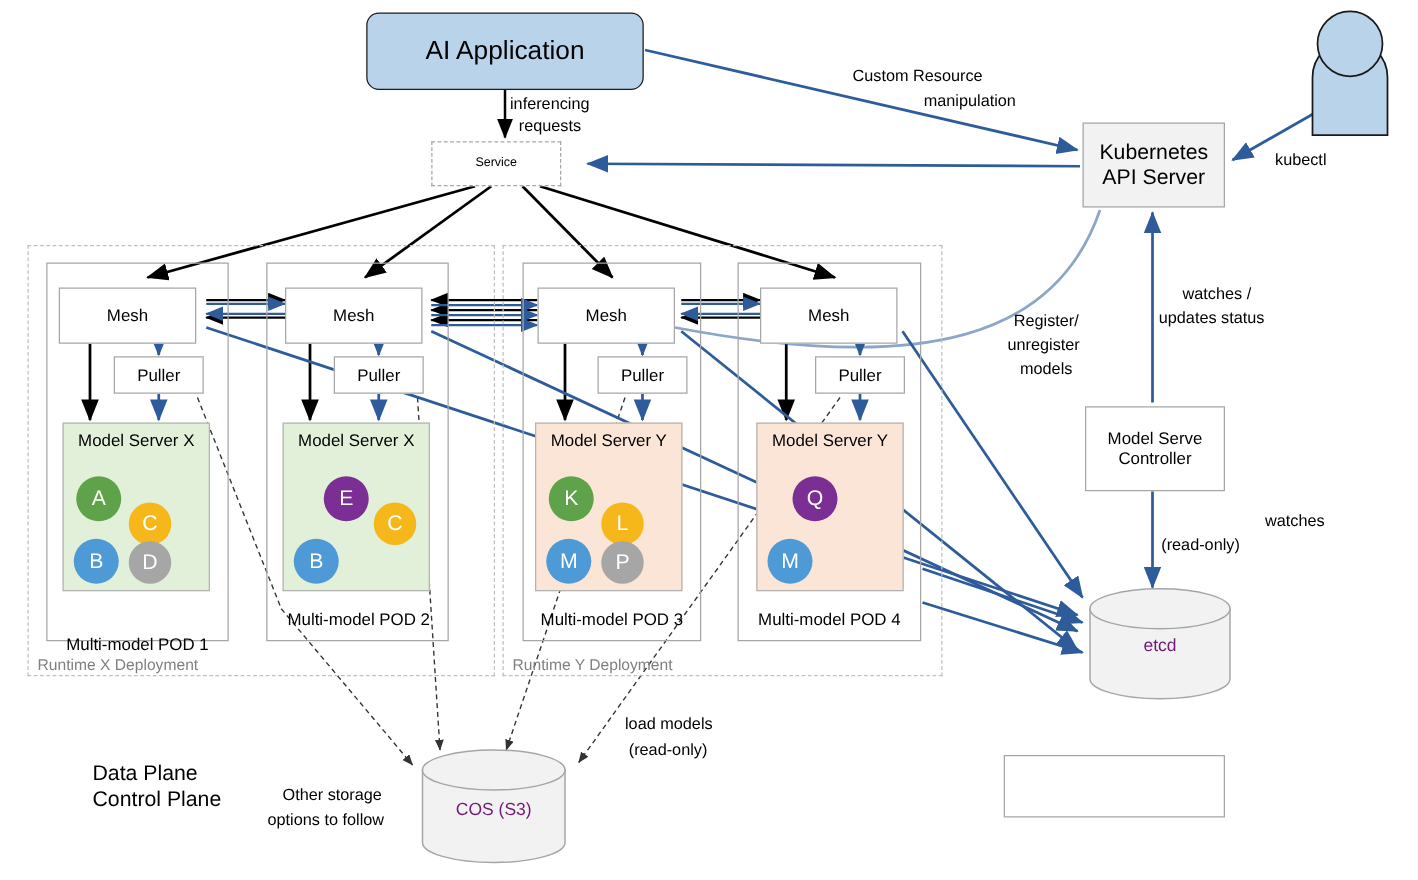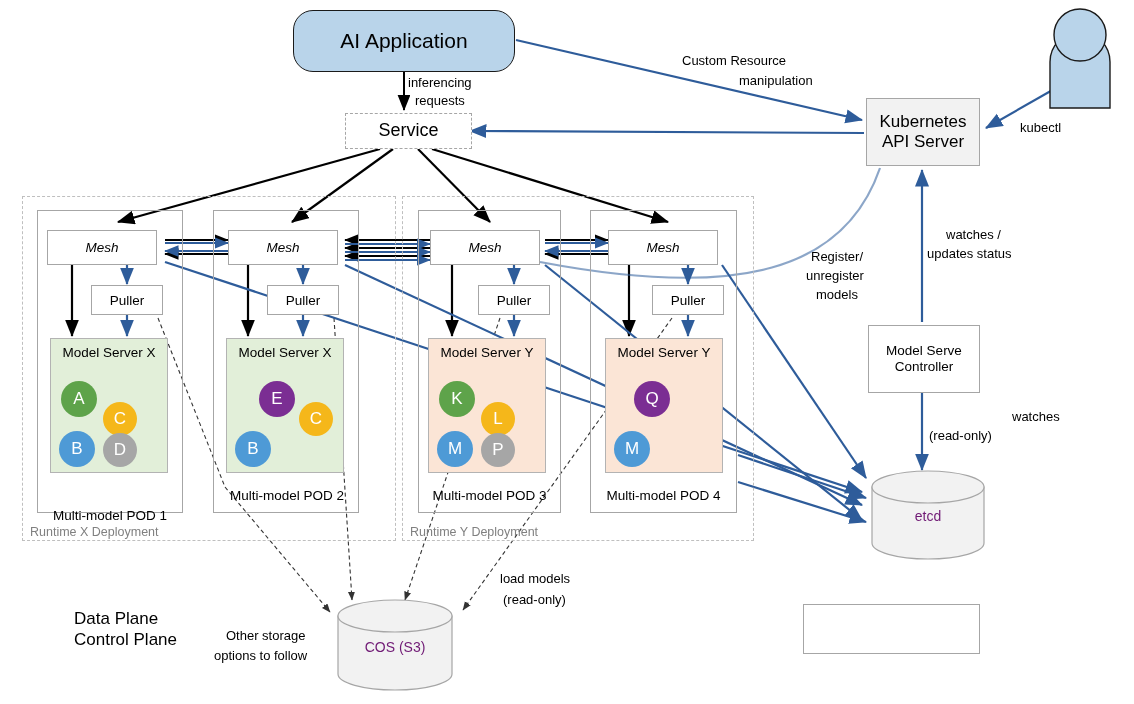--- a/index.html
+++ b/index.html
@@ -31,30 +31,30 @@
     text-align: center;
     line-height: 1.2;
     color: #000000;
   }
   
   #ai-app {
     left: 293px; top: 10px;
     width: 222px; height: 62px;
     background: #b9d4ea;
     border: 1.6px solid #1a1a1a;
-    border-radius: 20px;
+    border-radius: 10px;
     font-size: 21px;
   }
   
   #service {
     left: 345px; top: 113px;
-    width: 127px; height: 36px;
+    width: 104px; height: 36px;
     background: #ffffff;
     border: 1.3px dashed #a6a6a6;
-    font-size: 18px;
+    font-size: 10px;
   }
   
   .runtime {
     position: absolute;
     box-sizing: border-box;
     border: 1.2px dashed #bfbfbf;
     background: transparent;
   }
   #runtime-x { left: 22px; top: 196px; width: 374px; height: 345px; }
   #runtime-y { left: 402px; top: 196px; width: 352px; height: 345px; }
@@ -87,21 +87,21 @@
     position: absolute;
     box-sizing: border-box;
     display: flex;
     align-items: center;
     justify-content: center;
     background: #ffffff;
     border: 1.2px solid #a6a6a6;
     font-size: 13.5px;
     color: #000;
   }
-  .mesh  { width: 110px; height: 35px; font-style: italic; }
+  .mesh  { width: 110px; height: 45px; }
   .puller{ width: 72px;  height: 30px; }
   
   .mserver {
     position: absolute;
     box-sizing: border-box;
     border: 1.2px solid #b3b3b3;
     width: 118px; height: 135px;
   }
   .mserver.x { background: #e2efd9; }
   .mserver.y { background: #fbe5d6; }

